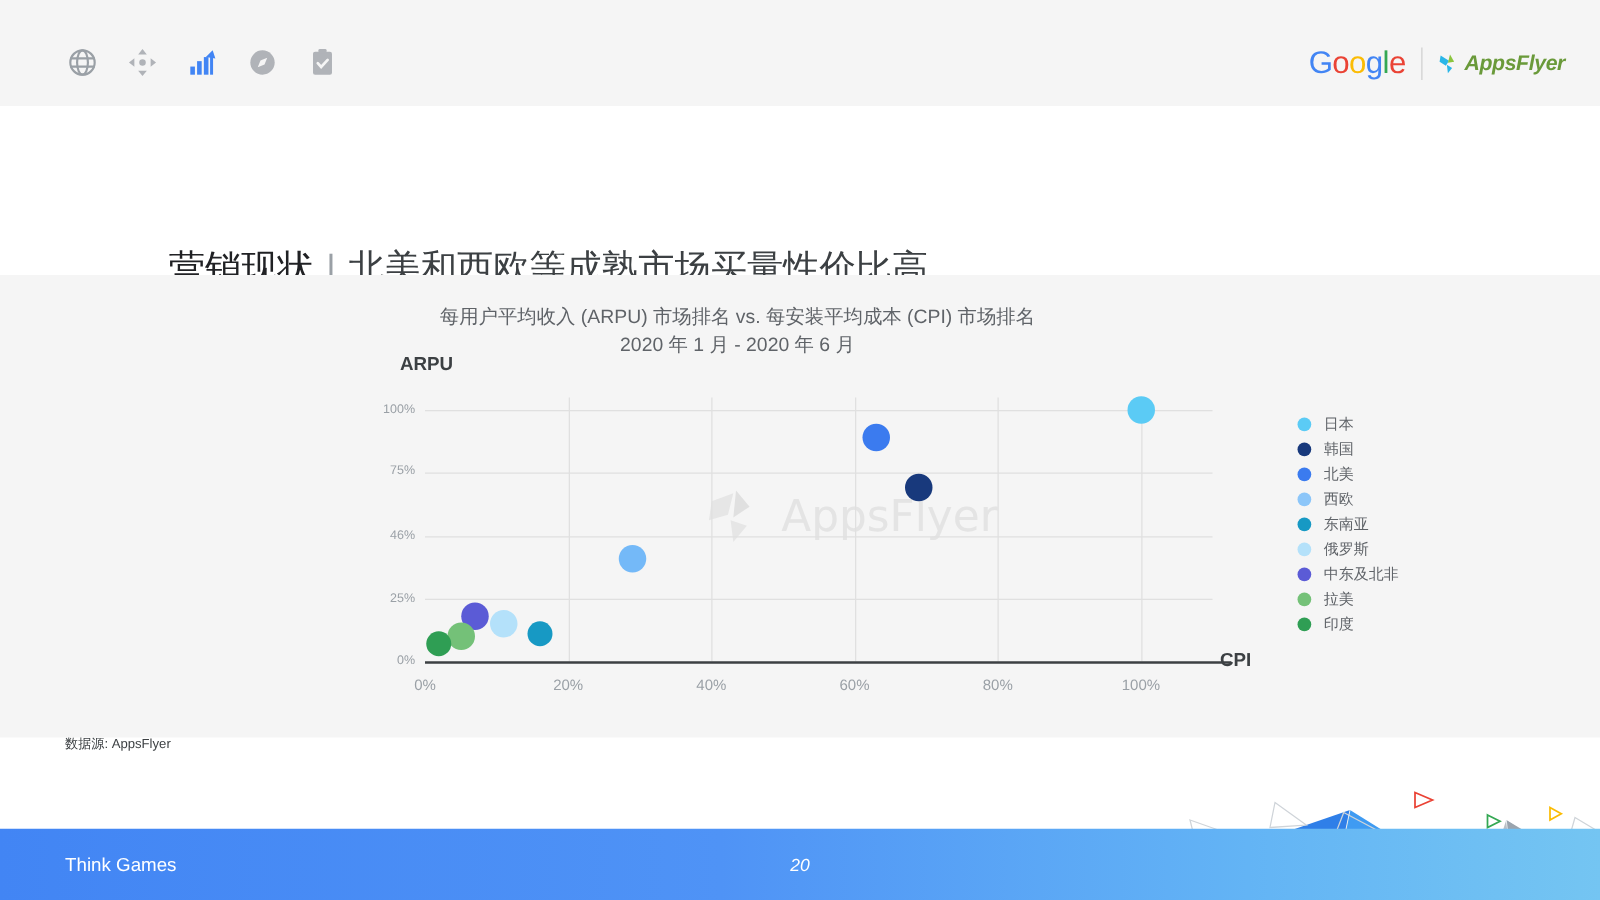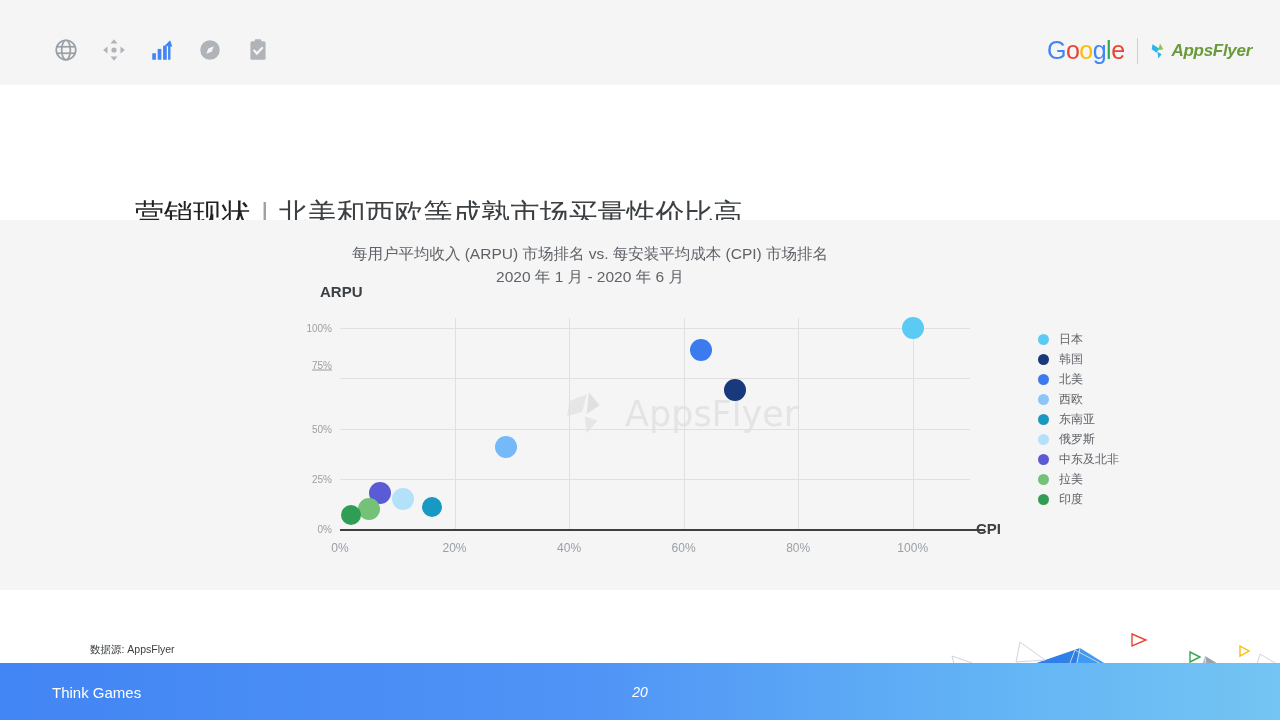--- a/index.html
+++ b/index.html
@@ -91,21 +91,21 @@
   }
   .wm-text { font-size: 35px; color: #e4e4e4; letter-spacing: 0px; font-family: "DejaVu Sans", sans-serif; }
 
   
   .legend { position: absolute; left: 1038px; top: 109px; }
   .legend-row { display: flex; align-items: center; height: 20px; margin-bottom: 0px; }
   .legend-swatch { width: 11px; height: 11px; border-radius: 50%; margin-right: 10px; flex: 0 0 auto; }
   .legend-label { font-size: 12px; color: #5f6368; white-space: nowrap; }
 
   
-  .footnotes { position: absolute; left: 52px; top: 641px; width: 1000px; margin-left: 38px; }
+  .footnotes { position: absolute; left: 52px; top: 587px; width: 1000px; }
   .fn { font-size: 10.5px; color: #3c4043; line-height: 17px; white-space: nowrap; }
 
   
   .bottombar {
     position: absolute; left: 0; top: 663px; width: 1280px; height: 57px;
     background: linear-gradient(90deg, #4285F4 0%, #4f93f6 45%, #63b4f5 78%, #74c5f2 100%);
     overflow: hidden;
   }
   .bb-label { position: absolute; left: 52px; top: 50%; transform: translateY(-50%);
     font-size: 15px; color: #ffffff; }
@@ -201,23 +201,23 @@
       </svg>
       <span class="wm-text">AppsFlyer</span>
     </div>
 
     <div class="plot" id="plot">
         <div class="gridline-h" style="top: 211px; background: transparent;"></div>
         <div class="ytick" style="top: 211px;">0%</div>
         <div class="gridline-h" style="top: 160.762px;"></div>
         <div class="ytick" style="top: 160.762px;">25%</div>
         <div class="gridline-h" style="top: 110.524px;"></div>
-        <div class="ytick" style="top: 110.524px;">50%</div>
+        <div class="ytick" style="top: 110.524px;">46%</div>
         <div class="gridline-h" style="top: 60.2857px;"></div>
-        <div class="ytick" style="top: 47px; text-decoration: underline;">75%</div>
+        <div class="ytick" style="top: 59px;">75%</div>
         <div class="gridline-h" style="top: 10.0476px;"></div>
         <div class="ytick" style="top: 10.0476px;">100%</div>
         <div class="xtick" style="left: 0px;">0%</div>
         <div class="gridline-v" style="left: 114.545px;"></div>
         <div class="xtick" style="left: 114.545px;">20%</div>
         <div class="gridline-v" style="left: 229.091px;"></div>
         <div class="xtick" style="left: 229.091px;">40%</div>
         <div class="gridline-v" style="left: 343.636px;"></div>
         <div class="xtick" style="left: 343.636px;">60%</div>
         <div class="gridline-v" style="left: 458.182px;"></div>

